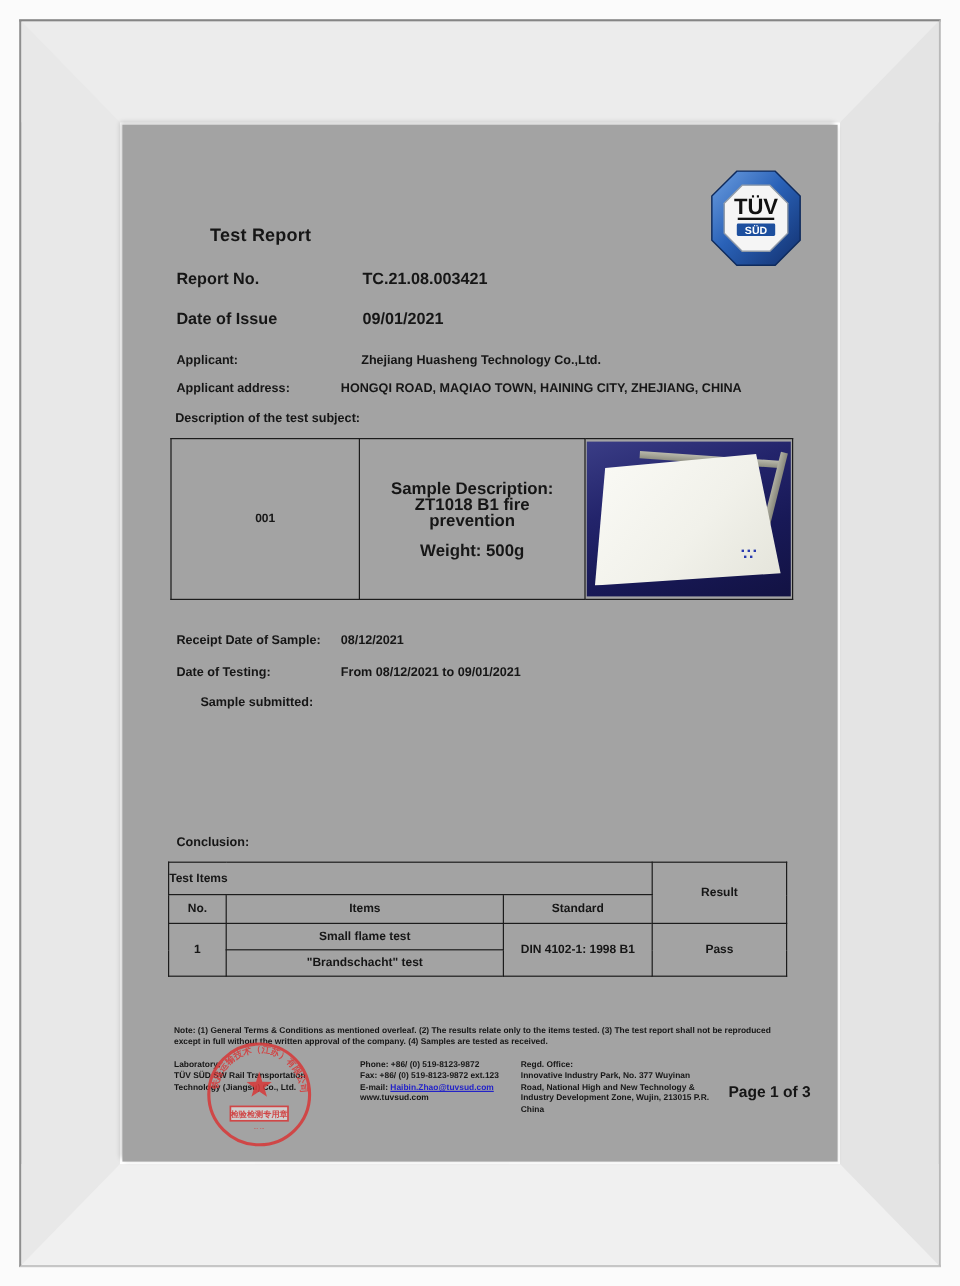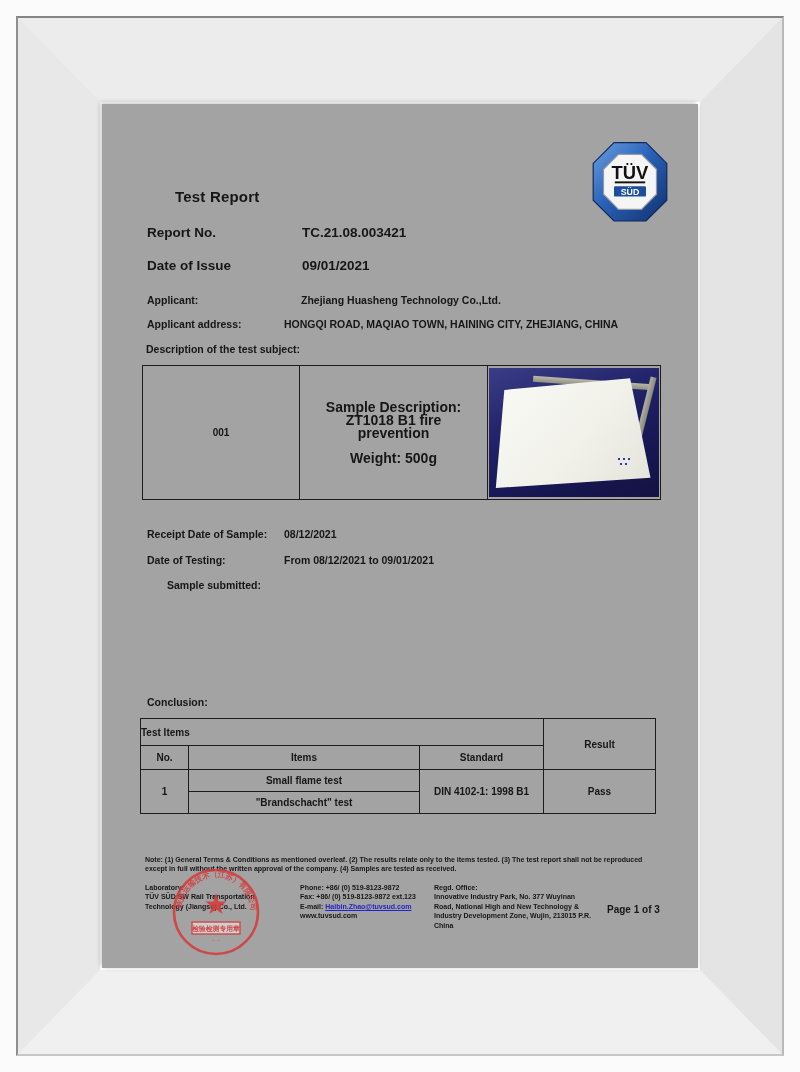--- a/index.html
+++ b/index.html
@@ -53,21 +53,21 @@
   
   .ctable{width:515px;}
   .ctable td{border:1.6px solid #1c1c1c;font-size:10px;text-align:center;vertical-align:middle;}
   .ctable .ti{text-align:left;padding-left:0;height:24px;}
   .ctable .hr2 td{height:21px;}
   .ctable .dr td{height:19px;}
   
   .note{width:516px;font-size:7px;line-height:9px;font-weight:700;}
   .fcol{font-size:7px;line-height:9.4px;font-weight:700;}
   .email{color:#2323c8;text-decoration:underline;cursor:pointer;}
-  .page-num{font-size:10px;}
+  .page-num{font-size:13px;}
   .stamp{opacity:.88;}
 </style>
 </head>
 <body>
 
 <div class="scene">
   <div class="frame-edge">
     <div class="bevel"></div>
 
     <div class="paper" style="position:absolute;left:84px;top:86px;right:84px;bottom:86px;">

